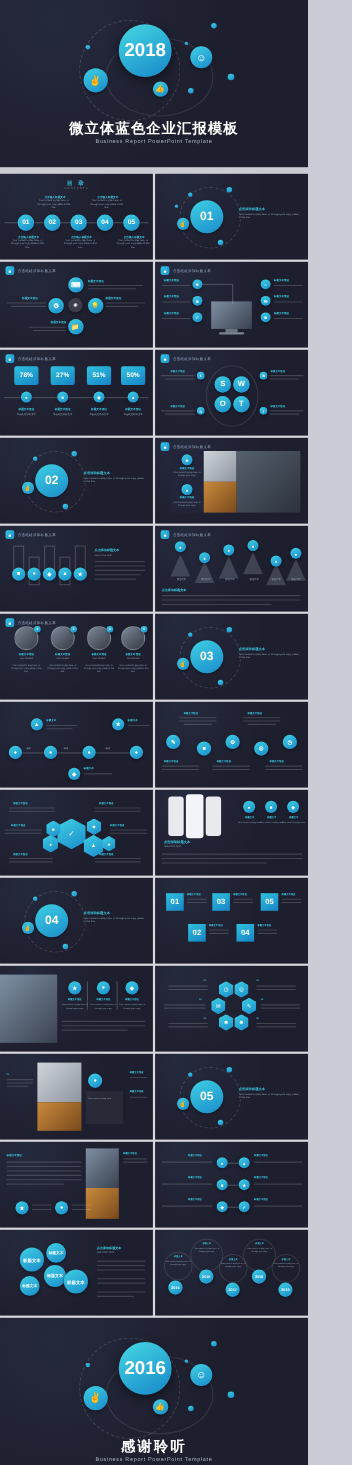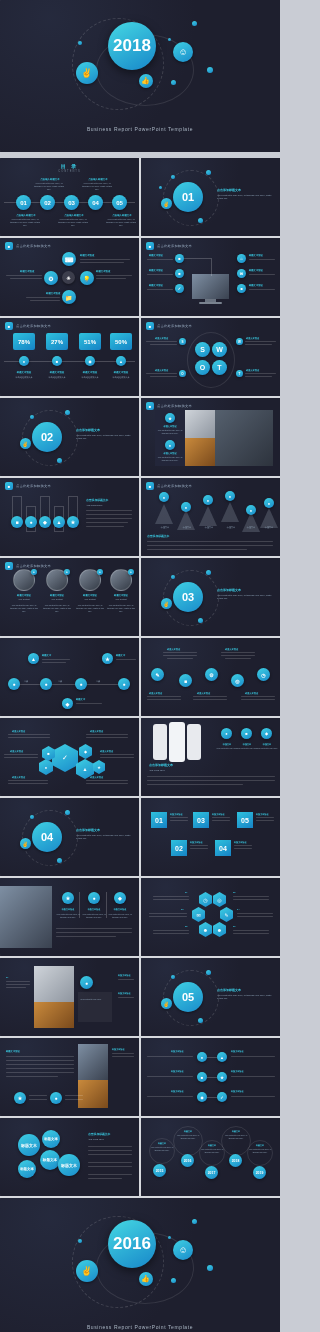--- a/index.html
+++ b/index.html
@@ -116,20 +116,21 @@
       <div class="circ sml" style="left:139px;top:74px;width:14px;height:14px;font-size:7px;">
         <span>👍</span>
       </div>
 
       <div class="dot" style="left:78px;top:41px;width:4px;height:4px;"></div>
       <div class="dot" style="left:192px;top:21px;width:5px;height:5px;"></div>
       <div class="dot" style="left:207px;top:67px;width:6px;height:6px;"></div>
       <div class="dot" style="left:171px;top:80px;width:5px;height:5px;"></div>
       <div class="dot" style="left:168px;top:38px;width:3px;height:3px;"></div>
 
+      <div class="hero-title" style="top:108px;font-size:13px;letter-spacing:1px;">微立体蓝色企业汇报模板</div>
       <div class="hero-sub" style="top:126px;font-size:5px;">Business Report PowerPoint Template</div>
     </div>
   </div>
   <div class="footer-strip"></div>
 
   <div class="row">
     <div class="slide">
       <div style="position:absolute;top:5px;width:100%;text-align:center;color:#38c8e0;font-size:5px;font-weight:bold;letter-spacing:2px;">目 录</div>
       <div style="position:absolute;top:12px;width:100%;text-align:center;color:#6f7f90;font-size:2.6px;letter-spacing:1px;">CONTENTS</div>
       <div class="line" style="left:4px;top:44px;width:131px;"></div>
@@ -810,17 +811,18 @@
       <div class="circ sml" style="left:139px;top:74px;width:14px;height:14px;font-size:7px;">
         <span>👍</span>
       </div>
 
       <div class="dot" style="left:78px;top:41px;width:4px;height:4px;"></div>
       <div class="dot" style="left:192px;top:21px;width:5px;height:5px;"></div>
       <div class="dot" style="left:207px;top:67px;width:6px;height:6px;"></div>
       <div class="dot" style="left:171px;top:80px;width:5px;height:5px;"></div>
       <div class="dot" style="left:168px;top:38px;width:3px;height:3px;"></div>
 
+      <div class="hero-title" style="top:108px;font-size:13px;letter-spacing:2px;">感谢聆听</div>
       <div class="hero-sub" style="top:126px;font-size:5px;">Business Report PowerPoint Template</div>
     </div>
   </div>
 
 </div>
 
 </body></html>

